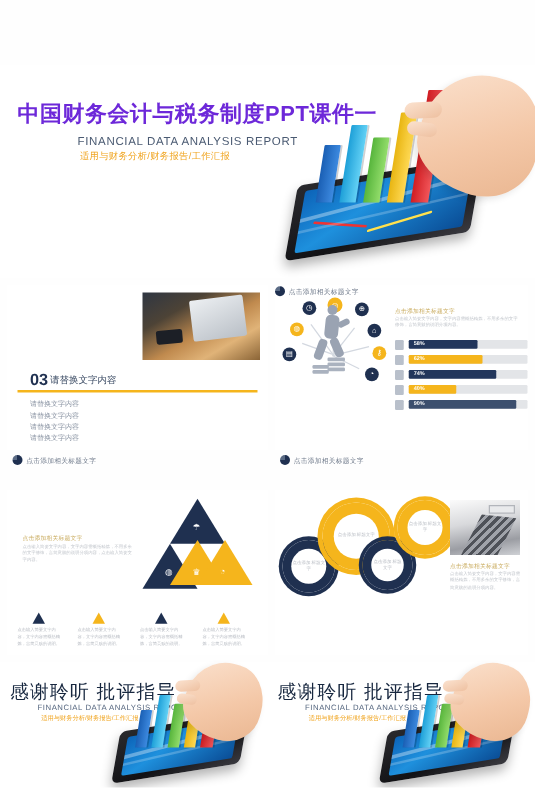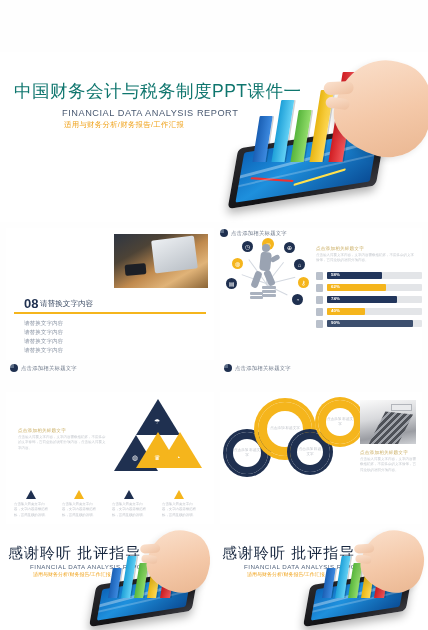--- a/index.html
+++ b/index.html
@@ -7,21 +7,21 @@
        font-family:"Liberation Sans","DejaVu Sans",sans-serif;
        color:#1f3050;position:relative;}
   .page{position:absolute;inset:0;background:#fefefe;}
 
   
   .slide{position:absolute;background:#ffffff;}
 
   
   #hero{left:0;top:52px;width:428px;height:170px;}
   .hero-title{position:absolute;left:14px;top:27px;font-size:17.5px;
-     letter-spacing:.5px;color:#0f766e;white-space:nowrap;font-weight:400;}
+     letter-spacing:.5px;color:#6d28d9;white-space:nowrap;font-weight:700;}
   .hero-sub{position:absolute;left:62px;top:56px;font-size:9.2px;
      color:#4a5a72;letter-spacing:.55px;white-space:nowrap;}
   .hero-sub2{position:absolute;left:64px;top:68px;font-size:7.4px;
      color:#f0a31c;letter-spacing:.3px;white-space:nowrap;}
 
   
   .tablet-wrap{position:absolute;left:232px;top:10px;width:196px;height:160px;}
   .tablet{position:absolute;left:0px;top:76px;width:150px;height:58px;
      background:linear-gradient(160deg,#2a2a2e 0%,#121215 60%,#3a3a40 100%);
      border-radius:5px;transform:rotate(-9deg) skewX(-19deg);
@@ -149,21 +149,21 @@
       </div>
       <div class="hand">
         <div class="finger" style="left:-16px;top:34px;width:30px;height:13px;transform:rotate(-18deg)"></div>
         <div class="finger" style="left:-10px;top:50px;width:24px;height:11px;transform:rotate(-8deg)"></div>
       </div>
     </div>
   </div>
 
   <div class="slide" id="s2">
     <div class="photo ph-desk" style="left:108px;top:6px;width:94px;height:54px"></div>
-    <div class="num01" style="left:18px;top:68px">08</div>
+    <div class="num01" style="left:18px;top:68px">03</div>
     <div class="num01-label" style="left:34px;top:71px">请替换文字内容</div>
     <div class="rule" style="left:8px;top:84px;width:192px"></div>
     <div class="plain-line" style="left:18px;top:92px">请替换文字内容</div>
     <div class="plain-line" style="left:18px;top:101px">请替换文字内容</div>
     <div class="plain-line" style="left:18px;top:110px">请替换文字内容</div>
     <div class="plain-line" style="left:18px;top:119px">请替换文字内容</div>
   </div>
 
   <div class="slide" id="s3">
     <div class="wm" style="left:0px;top:1px">

